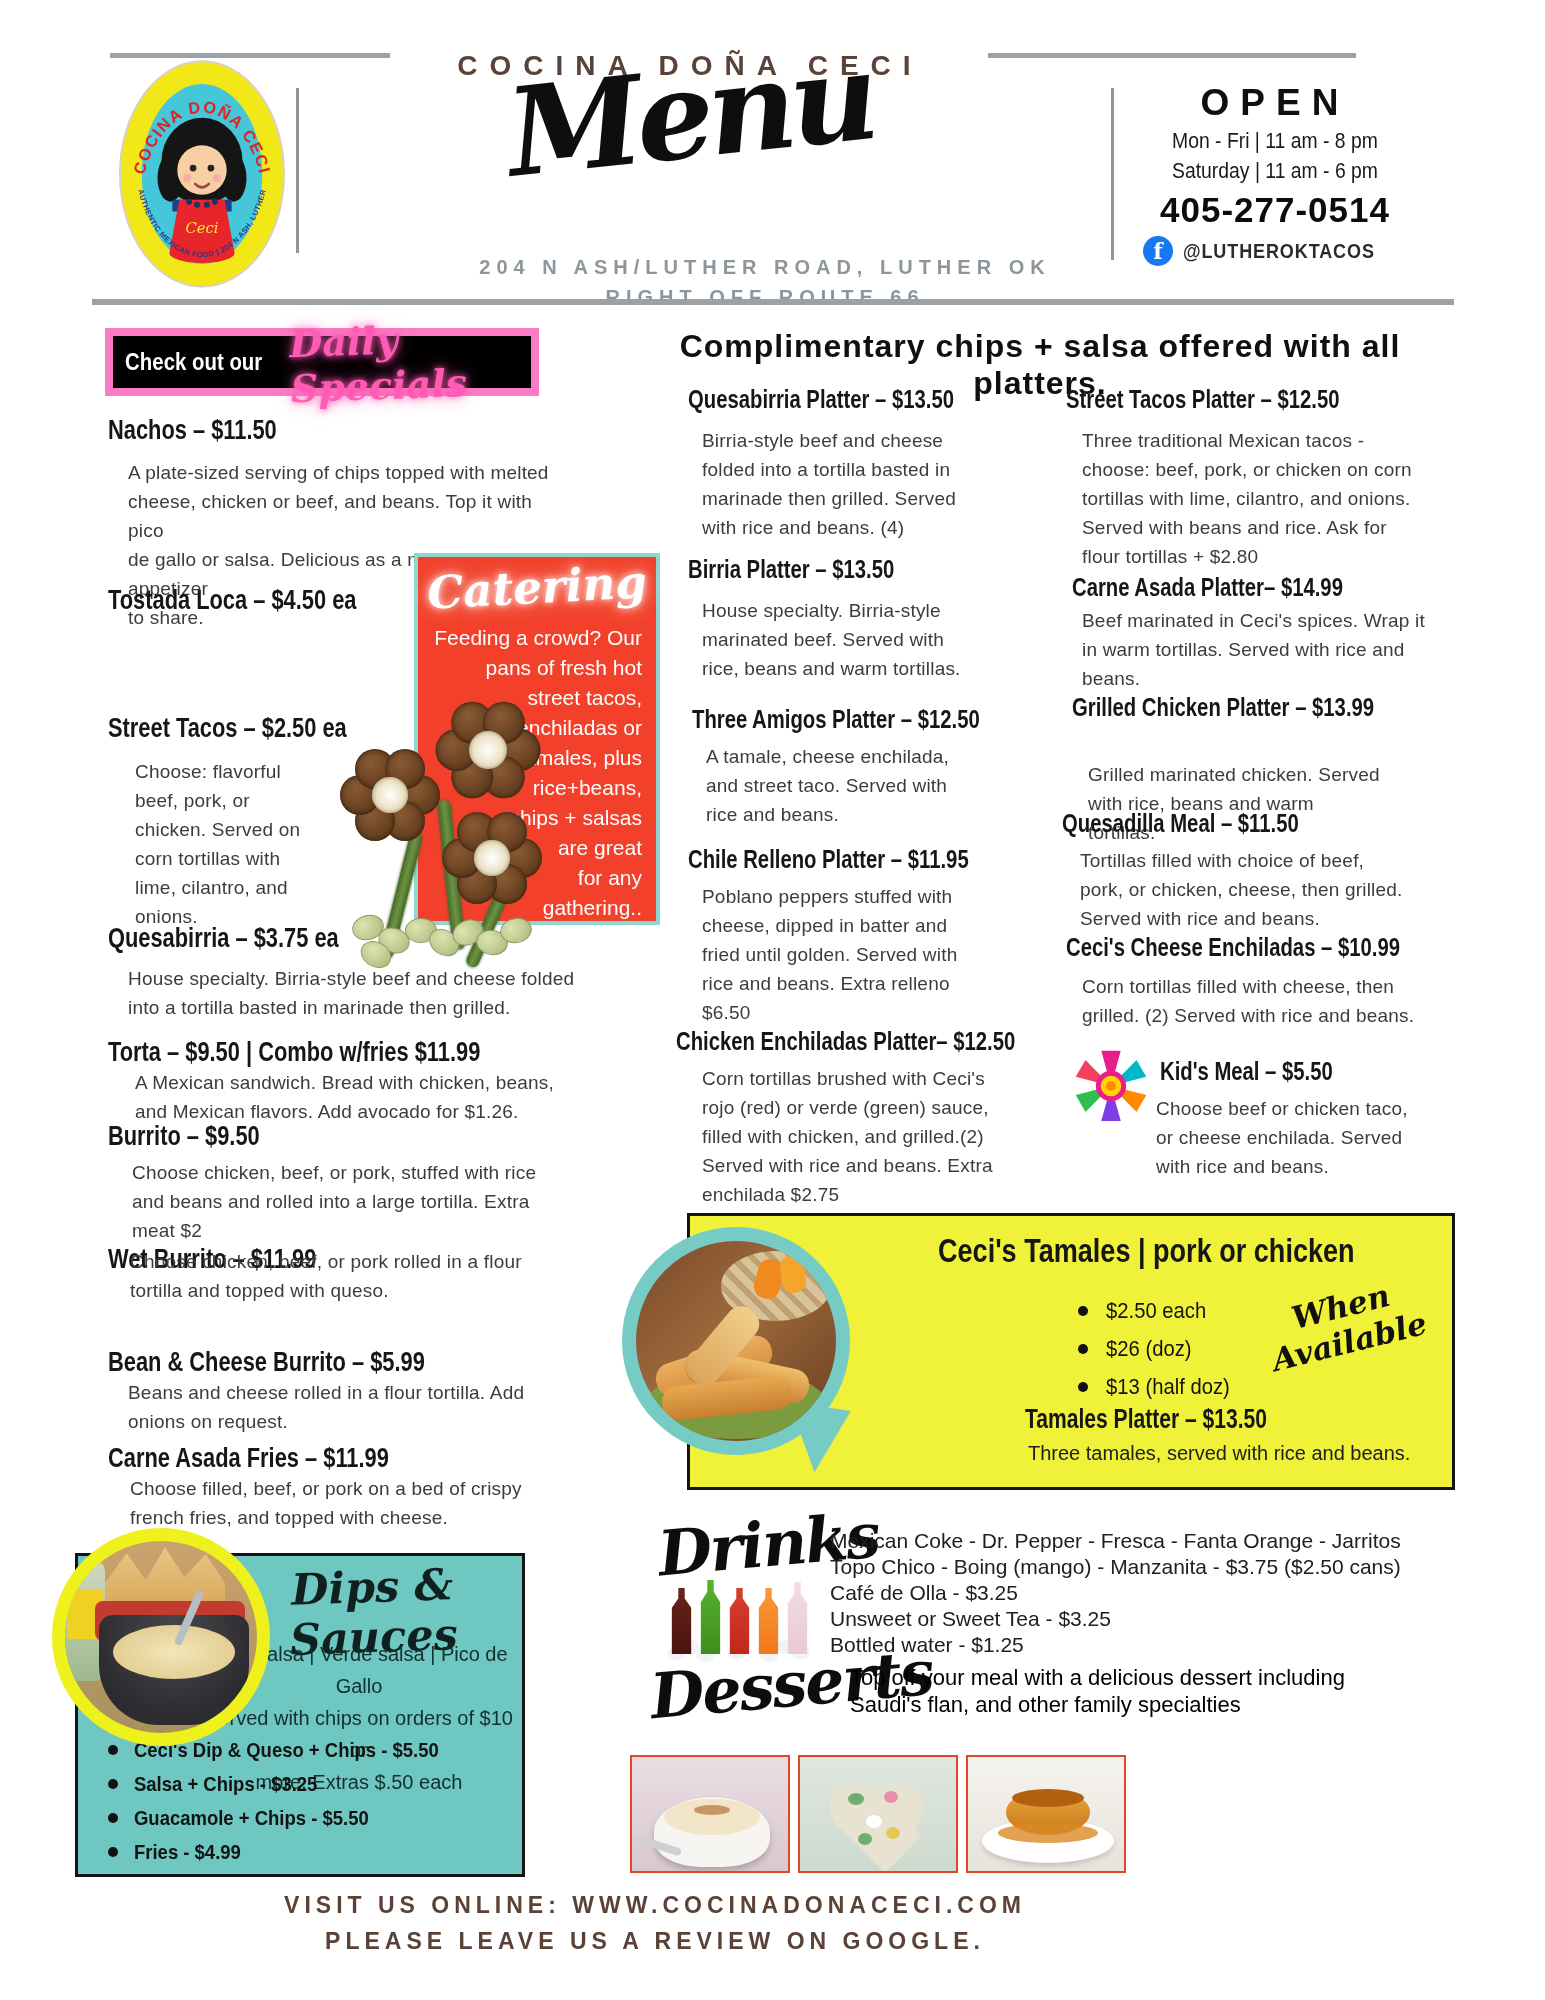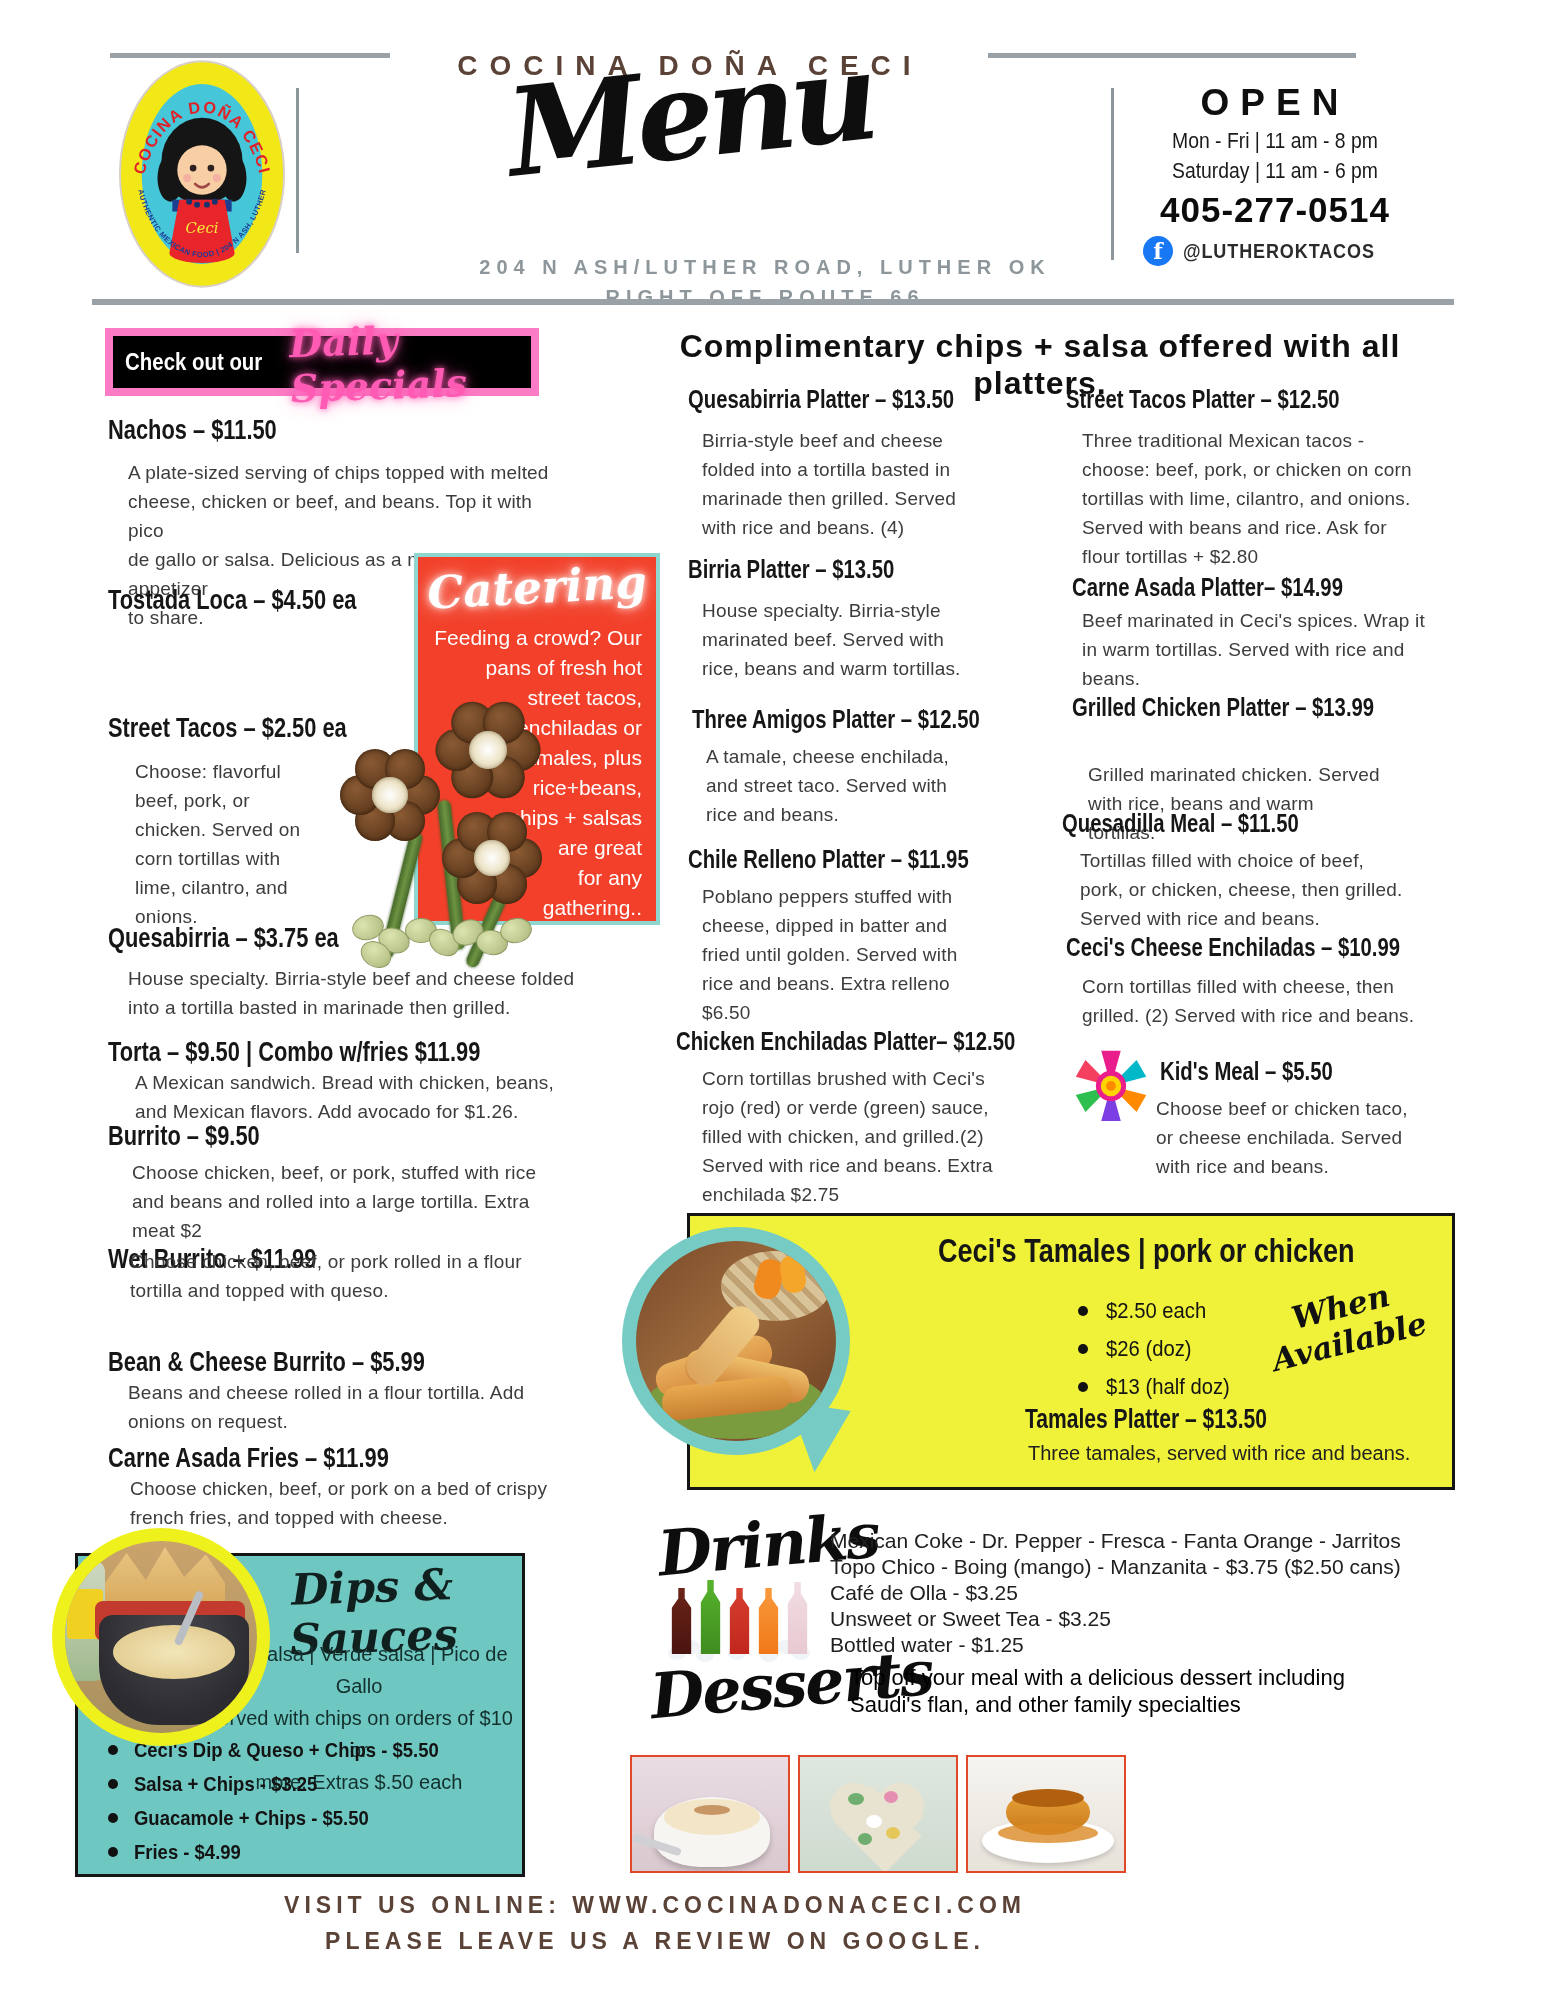--- a/index.html
+++ b/index.html
@@ -173,21 +173,21 @@
 
   <div class="h" style="left:108px; top:1243px;">Wet Burrito  – $11.99</div>
   <div class="d" style="left:130px; top:1247px; width:450px;">Choose chicken, beef, or pork rolled in a flour
 tortilla and topped with queso.</div>
 
   <div class="h" style="left:108px; top:1346px;">Bean &amp; Cheese Burrito  – $5.99</div>
   <div class="d" style="left:128px; top:1378px; width:450px;">Beans and cheese rolled in a flour tortilla. Add
 onions on request.</div>
 
   <div class="h" style="left:108px; top:1442px;">Carne Asada Fries  – $11.99</div>
-  <div class="d" style="left:130px; top:1474px; width:450px;">Choose chicken, beef, or pork on a bed of crispy
+  <div class="d" style="left:130px; top:1474px; width:450px;">Choose filled, beef, or pork on a bed of crispy
 french fries, and topped with cheese.</div>
 
   <div class="catering">
     <div class="title script">Catering</div>
     <div class="body">Feeding a crowd? Our
 pans of fresh hot
 street tacos,
 enchiladas or
 tamales, plus
 rice+beans,

